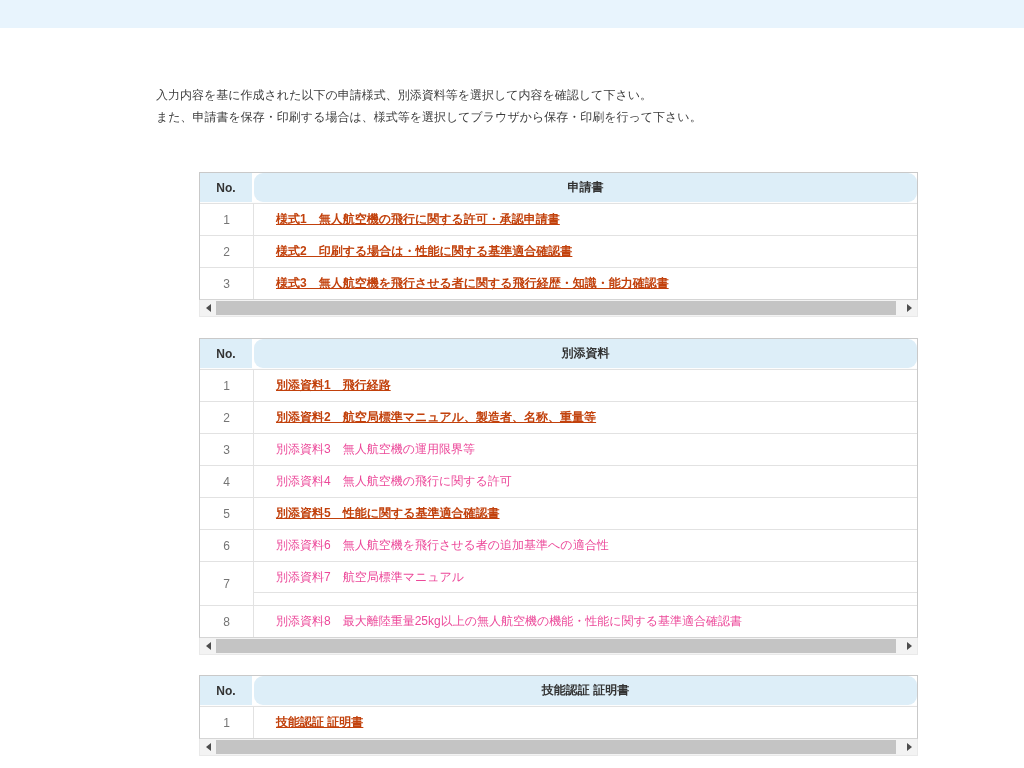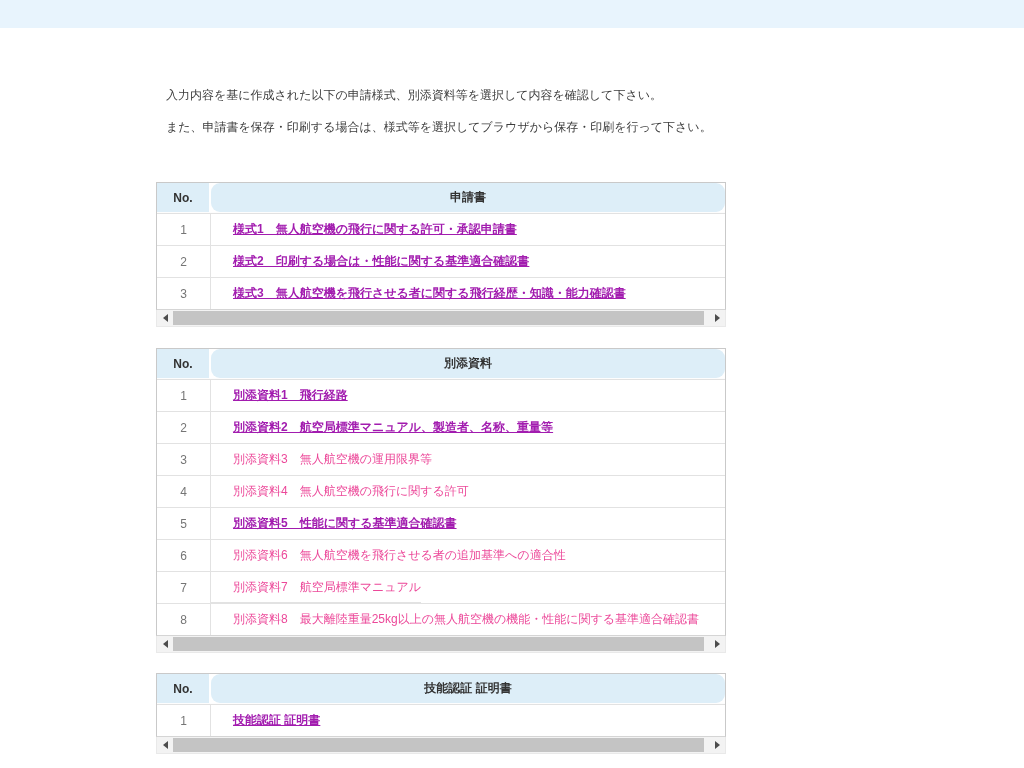--- a/index.html
+++ b/index.html
@@ -6,46 +6,46 @@
   html, body { margin: 0; padding: 0; }
   body {
     width: 1024px; height: 768px; overflow: hidden;
     background: #ffffff;
     font-family: "Liberation Sans", "DejaVu Sans", sans-serif;
     font-size: 12px;
   }
   .banner { height: 28px; background: #e8f4fd; }
   .main { margin-left: 156px; width: 719px; }
   .instructions { margin-top: 56px; color: #3c3c3c; line-height: 22px; }
-  .instructions p { margin: 10px; }
-
-  .tbl-wrap { width: 570px; }
+  .instructions p { margin: 0; }
+
+  .tbl-wrap { width: 719px; margin-left: 43px; }
   .tbl-wrap.first { margin-top: 44px; }
   .tbl-wrap.second { margin-top: 21px; }
   .tbl-wrap.third { margin-top: 20px; }
 
   .tbl { border: 1px solid #c9c9c9; border-bottom: 1px solid #d5d5d5; background: #fff; }
   .thead { display: flex; height: 30px; border-bottom: 1px solid #fdfdfd; }
   .th { background: #ddeef8; color: #333333; font-weight: bold;
         display: flex; align-items: center; justify-content: center; }
   .th-no { width: 54px; border-right: 2px solid #ffffff; }
   .th-title { flex: 1; border-radius: 9px; }
 
   .row { display: flex; border-top: 1px solid #e2e2e2; }
   .cell-no { width: 54px; min-height: 31px; color: #757575;
              display: flex; align-items: center; justify-content: center;
              border-right: 1px solid #e2e2e2; }
   .cell-content { flex: 1; min-height: 31px; display: flex; align-items: center;
                   padding-left: 22px; }
-  .cell-split { flex: 1; display: flex; flex-direction: row; }
+  .cell-split { flex: 1; display: flex; flex-direction: column; }
   .sub-cell { display: flex; align-items: center; padding-left: 22px; height: 31px; }
   .sub-cell.with-divider { border-bottom: 1px solid #e2e2e2; }
   .sub-cell.empty { height: 12px; }
 
-  a.doc-link { color: #a21caf; font-weight: bold; text-decoration: underline; cursor: pointer; }
+  a.doc-link { color: #c2410c; font-weight: bold; text-decoration: underline; cursor: pointer; }
   .doc-plain { color: #ec4899; }
 
   
   .sb { height: 17px; display: flex; align-items: stretch; background: #f3f3f3;
         border: 1px solid #e9e9e9; border-top: none; }
   .sb-btn { width: 16px; display: flex; align-items: center; justify-content: center;
             background: #f3f3f3; cursor: pointer; }
   .sb-track { flex: 1; padding: 1px 0; }
   .sb-thumb { height: 100%; width: calc(100% - 5px); background: #c4c4c4; cursor: pointer; }
   .tri-left  { width: 0; height: 0; border-top: 4px solid transparent;

